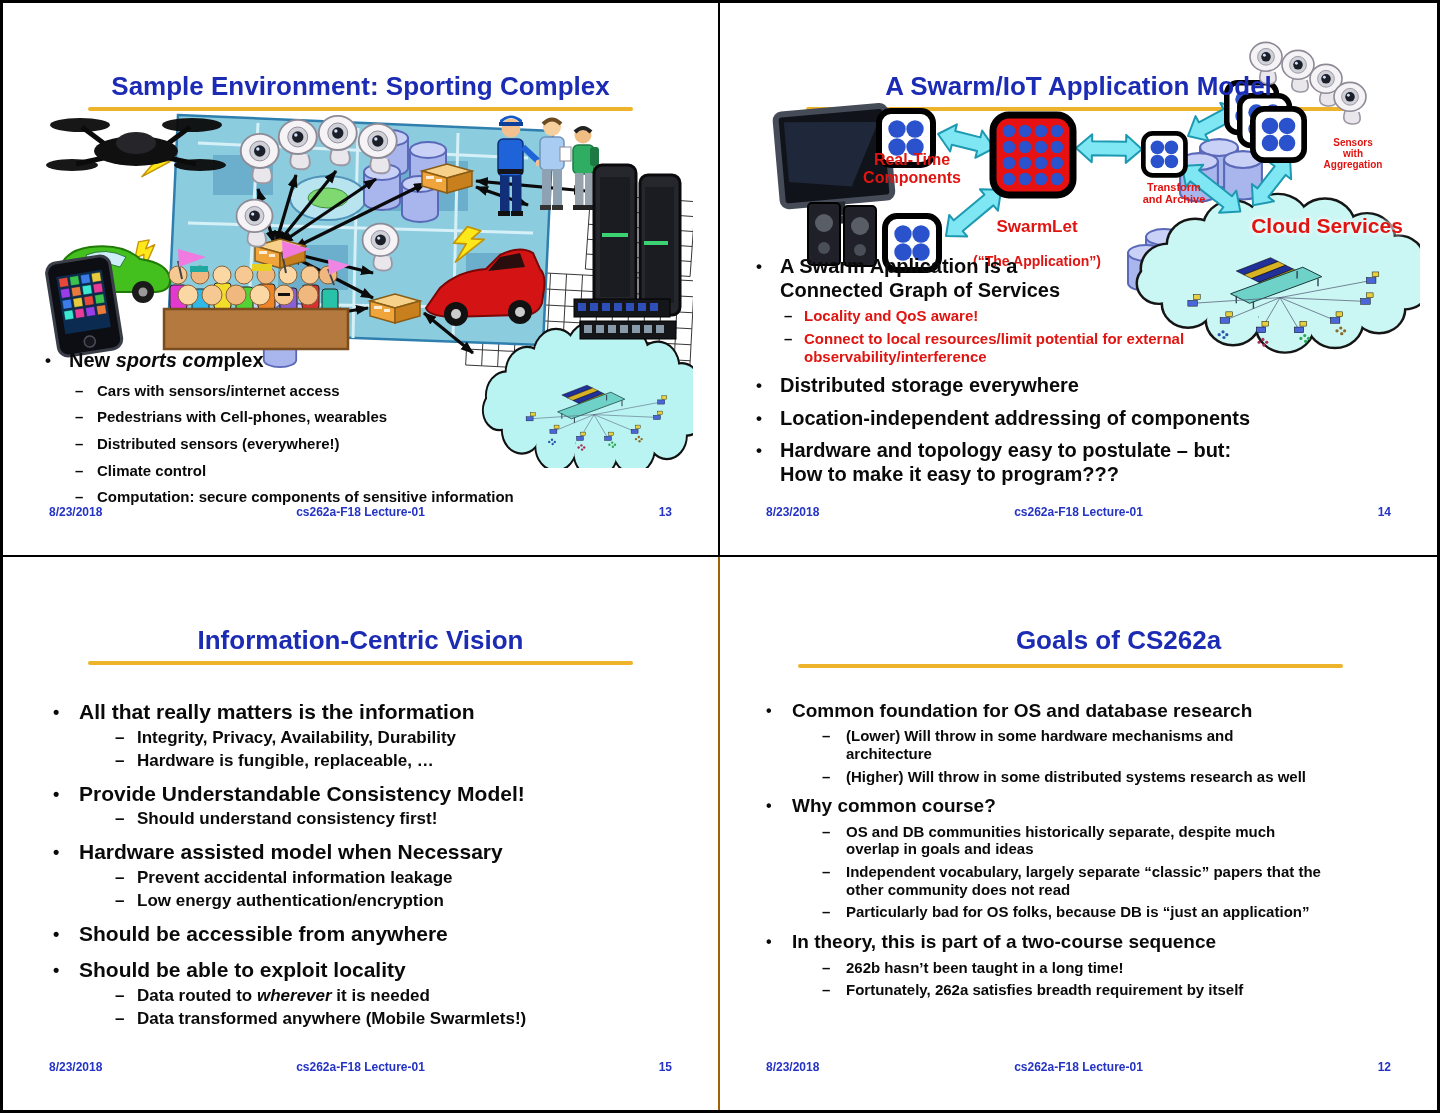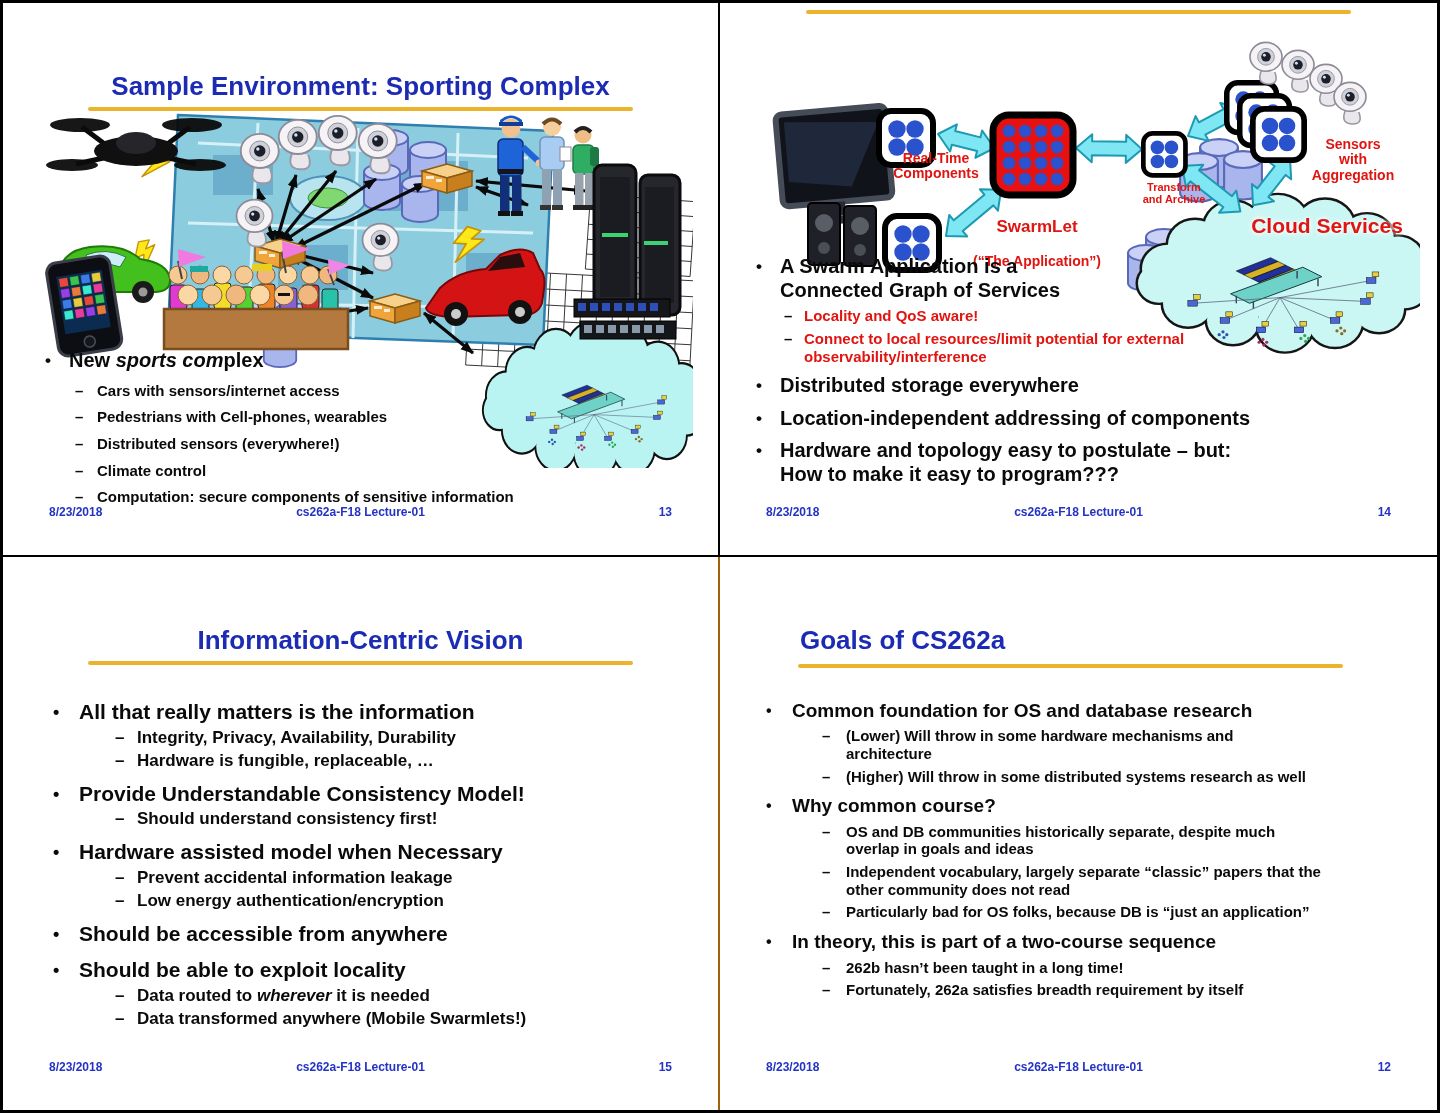--- a/index.html
+++ b/index.html
@@ -11,21 +11,21 @@
         grid-template-columns:1fr 1fr;grid-template-rows:1fr 1fr;background:#fff;
         font-family:"Liberation Sans",sans-serif;position:relative;overflow:hidden}
   .slide{position:relative;overflow:hidden;background:#fff}
   .s13{border-right:2px solid #000;border-bottom:2px solid #000}
   .s14{border-bottom:2px solid #000}
   .s15{border-right:2px solid #a16207}
 
   .title{margin:70px 40px 0;text-align:center;color:var(--title-blue);
          font-size:26px;font-weight:700;line-height:1.05;position:relative;z-index:2}
   .rule{height:4px;background:var(--rule-gold);border-radius:2px;width:545px;margin:7px auto 0;position:relative;z-index:0}
-  .s16 .title{text-align:left;margin:70px 0 0 80px}
+  .s16 .title{text-align:center;margin:70px 0 0 80px}
   .s16 .rule{margin:10px 0 0 78px}
 
   .art{position:absolute;z-index:1;pointer-events:none}
   #art13{left:25px;top:100px}
   #art14{left:10px;top:35px}
 
   .blk{position:relative;z-index:3;color:#0a0a0a}
   .b{display:flex;align-items:flex-start}
   .mk{flex:0 0 auto;font-weight:700}
   .t{white-space:pre-line;line-height:1.18;font-weight:700}
@@ -56,26 +56,26 @@
   .s16 .l2{font-size:15px;margin:5px 0 5px 56px}
   .s16 .l2 .mk{width:24px}
 
   .foot{position:absolute;left:46px;right:46px;bottom:36px;font-size:12px;font-weight:700;
         color:var(--footer-blue);z-index:4}
   .foot .c{position:absolute;left:0;right:0;text-align:center}
   .foot .p{float:right}
 
   .lbl{position:absolute;color:var(--accent-red);font-weight:800;text-align:center;
        white-space:pre-line;line-height:1.1;z-index:2}
-  #lbl-rt{left:156px;top:148px;width:120px;font-size:14px}
+  #lbl-rt{left:132px;top:148px;width:120px;font-size:16px}
   #lbl-sw{left:238px;top:197px;width:158px}
   #lbl-sw .sw1{display:block;font-size:17px}
   #lbl-sw .sw2{display:block;font-size:14px}
   #lbl-tr{left:398px;top:178px;width:112px;font-size:11px}
-  #lbl-se{left:578px;top:134px;width:110px;font-size:14px}
+  #lbl-se{left:578px;top:134px;width:110px;font-size:10px}
   #lbl-cl{left:502px;top:211px;width:210px;font-size:21px;text-shadow:0 0 5px #fff,0 0 6px #fff}
 
   .arr{stroke:#0a0a0a;stroke-width:3.2;marker-start:url(#ah);marker-end:url(#ah)}
   .carr{fill:#7ee7f3;stroke:#1d99b2;stroke-width:2;stroke-linejoin:round}
 </style>
 </head>
 <body>
 
 <div class="page">
 
@@ -474,20 +474,21 @@
     </div>
 
     <div class="foot">
       <span>8/23/2018</span>
       <span class="c">cs262a-F18 Lecture-01</span>
       <span class="p">13</span>
     </div>
   </section>
 
   <section class="slide s14">
+    <h2 class="title">A Swarm/IoT Application Model</h2>
     <div class="rule"></div>
 
     <svg id="art14" class="art" width="690" height="320" viewBox="0 0 690 320">
 
       <g>
         <use href="#cyl" transform="translate(468,98) scale(1.05)"></use>
         <use href="#cyl" transform="translate(492,110) scale(1.05)"></use>
         <use href="#cyl" transform="translate(448,112) scale(1.05)"></use>
         <use href="#cyl" transform="translate(414,188)"></use>
         <use href="#cyl" transform="translate(438,200)"></use>

